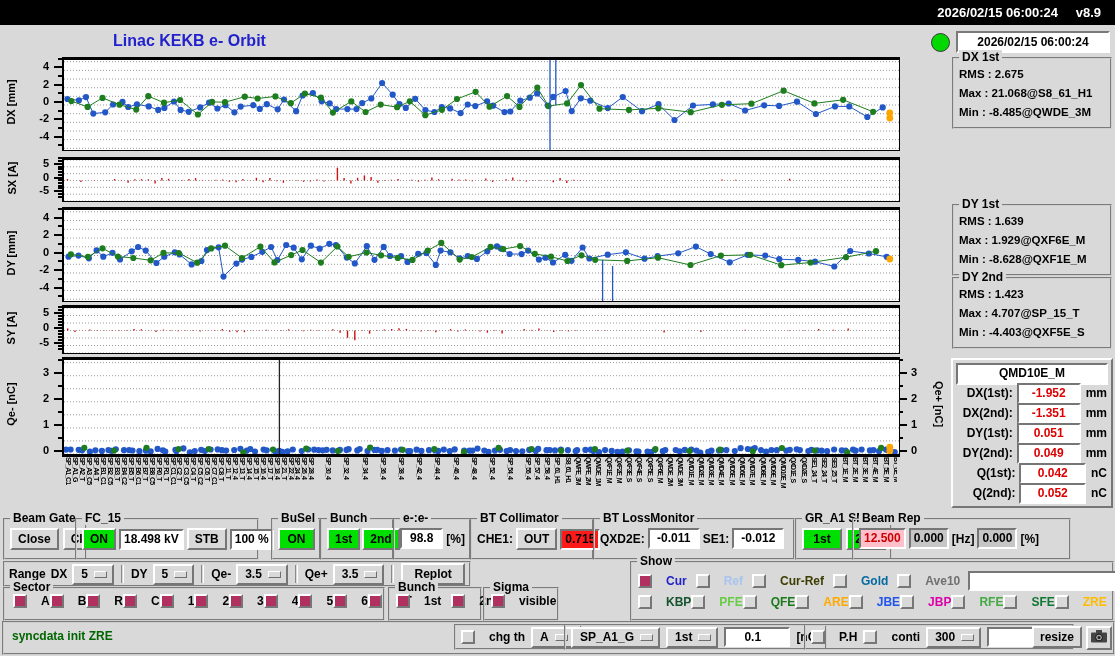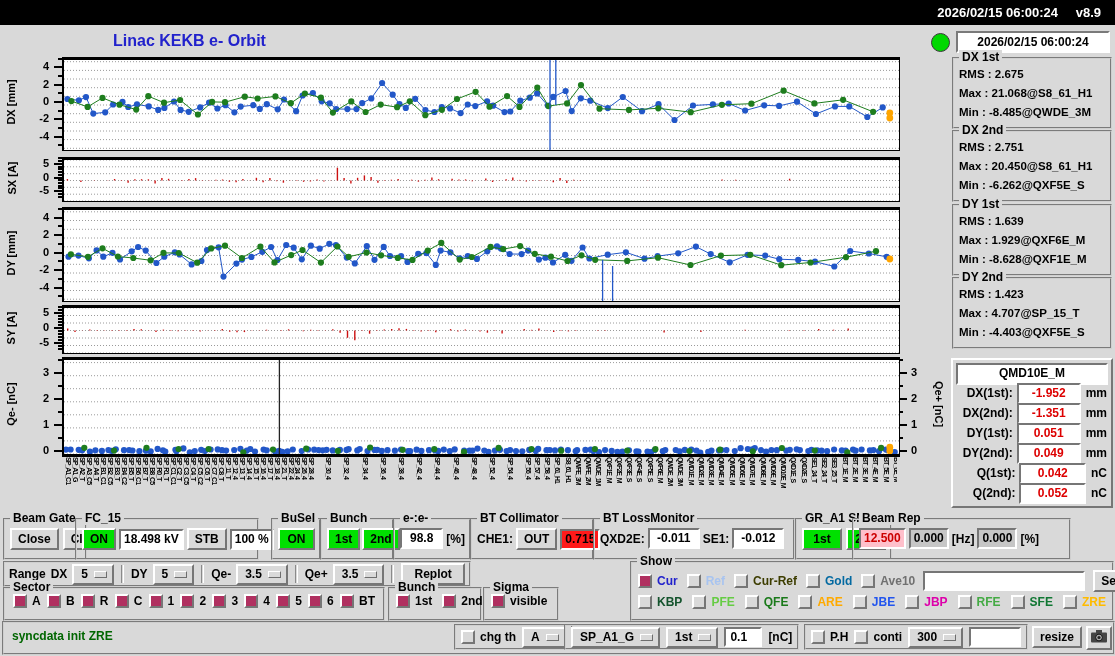--- a/index.html
+++ b/index.html
@@ -34,29 +34,29 @@
   .vbox.pink{background:#ffc0cb;color:#cc0000;}
   .frame{position:absolute;border:2px groove #cfcfcf;}
   .ftitle{position:absolute;top:-9px;left:5px;background:#d9d9d9;padding:0 3px;
           font-weight:bold;font-size:12px;white-space:nowrap;}
   .dd{position:relative;background:#d9d9d9;border-top:2px solid #fff;border-left:2px solid #fff;
       border-right:2px solid #767676;border-bottom:2px solid #767676;font-weight:bold;font-size:12px;
       padding:1px 24px 1px 7px;display:inline-block;line-height:15px;white-space:nowrap;}
   .dd::after{content:"";position:absolute;right:5px;top:50%;margin-top:-3px;width:11px;height:5px;
       background:#d9d9d9;border-top:1px solid #fff;border-left:1px solid #fff;
       border-right:1px solid #6e6e6e;border-bottom:1px solid #6e6e6e;}
-  .cb{display:inline-flex;align-items:flex-start;gap:5px;}
+  .cb{display:inline-flex;align-items:flex-start;gap:14px;}
   .cb .box{width:10px;height:10px;background:#d9d9d9;flex:none;
       border-top:2px solid #fff;border-left:2px solid #fff;
       border-right:2px solid #767676;border-bottom:2px solid #767676;}
   .cb.checked .box{background:#b03060;}
   .cb .cl{font-weight:bold;font-size:12px;white-space:nowrap;}
   .tin{background:#fff;border-top:2px solid #767676;border-left:2px solid #767676;
        border-right:2px solid #fff;border-bottom:2px solid #fff;font-weight:bold;font-size:12px;
-       font-family:"Liberation Sans",sans-serif;padding:0 4px;height:16px;}
+       font-family:"Liberation Sans",sans-serif;padding:0 18px;height:16px;}
   
   .plotbox{position:absolute;left:62px;width:835px;background:#fff;
            border:1px solid #000;border-top-width:3px;border-left-width:2px;}
   .plotbox.qe{border-bottom-width:3px;}
   .plotbox svg{display:block;}
   .gutter{position:absolute;left:0;width:62px;}
   .gutter.right{left:899px;width:48px;}
   .tick{position:absolute;right:0;height:2px;background:#000;}
   .tick.left{left:0;right:auto;}
   .ticklab{position:absolute;right:13px;transform:translateY(-55%);font-weight:bold;font-size:11px;}
@@ -974,26 +974,20 @@
       <span class="xl" style="left: 820.6px;">BT_5E_M</span>
       <span class="xl" style="left: 830.8px;">BT_6E_M</span>
     </div>
 
   <div class="statf" style="top:57px">
     <span class="ftitle">DX 1st</span>
     <div class="srow"><span>RMS :</span> <span>2.675</span></div>
     <div class="srow"><span>Max :</span> <span>21.068@S8_61_H1</span></div>
     <div class="srow"><span>Min :</span> <span>-8.485@QWDE_3M</span></div>
   </div>
-  <div class="statf" style="top:130px">
-    <span class="ftitle">DX 2nd</span>
-    <div class="srow"><span>RMS :</span> <span>2.751</span></div>
-    <div class="srow"><span>Max :</span> <span>20.450@S8_61_H1</span></div>
-    <div class="srow"><span>Min :</span> <span>-6.262@QXF5E_S</span></div>
-  </div>
   <div class="statf" style="top:204px">
     <span class="ftitle">DY 1st</span>
     <div class="srow"><span>RMS :</span> <span>1.639</span></div>
     <div class="srow"><span>Max :</span> <span>1.929@QXF6E_M</span></div>
     <div class="srow"><span>Min :</span> <span>-8.628@QXF1E_M</span></div>
   </div>
   <div class="statf" style="top:277px">
     <span class="ftitle">DY 2nd</span>
     <div class="srow"><span>RMS :</span> <span>1.423</span></div>
     <div class="srow"><span>Max :</span> <span>4.707@SP_15_T</span></div>

